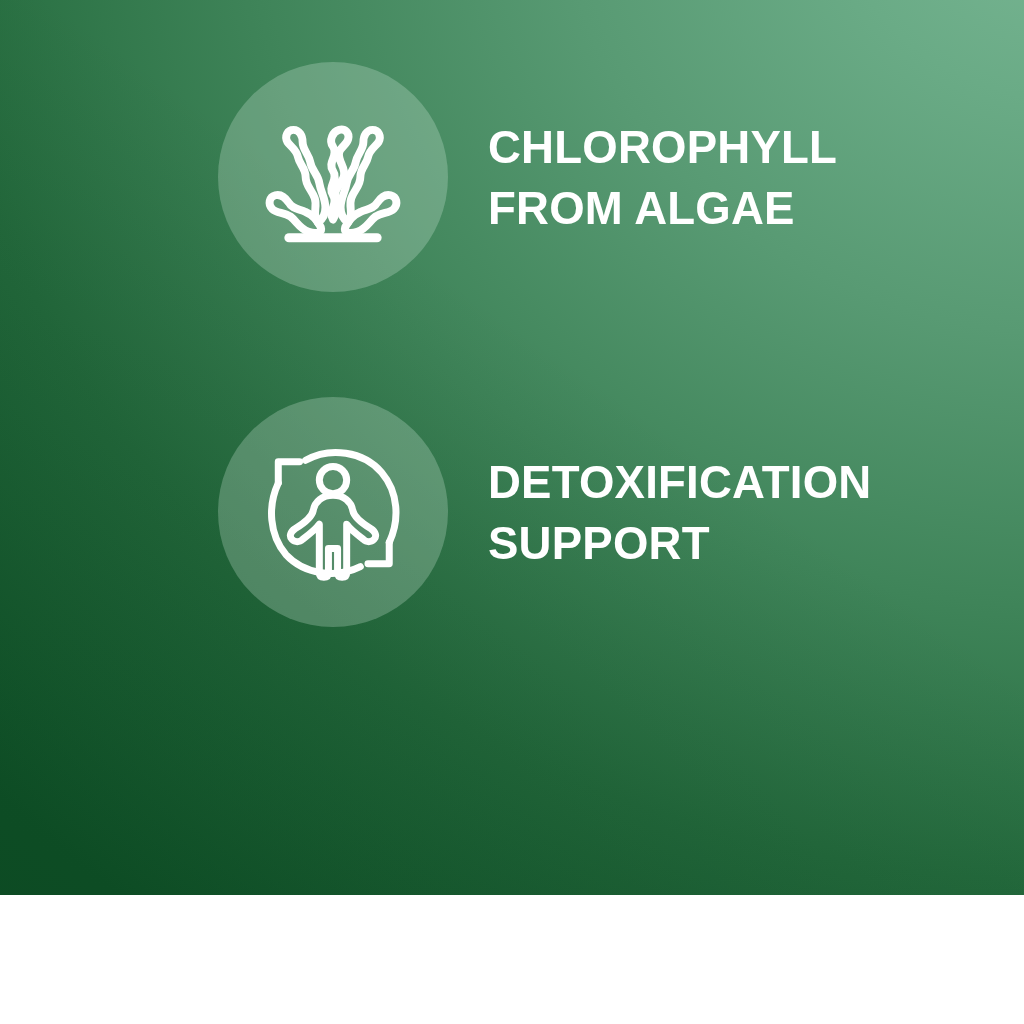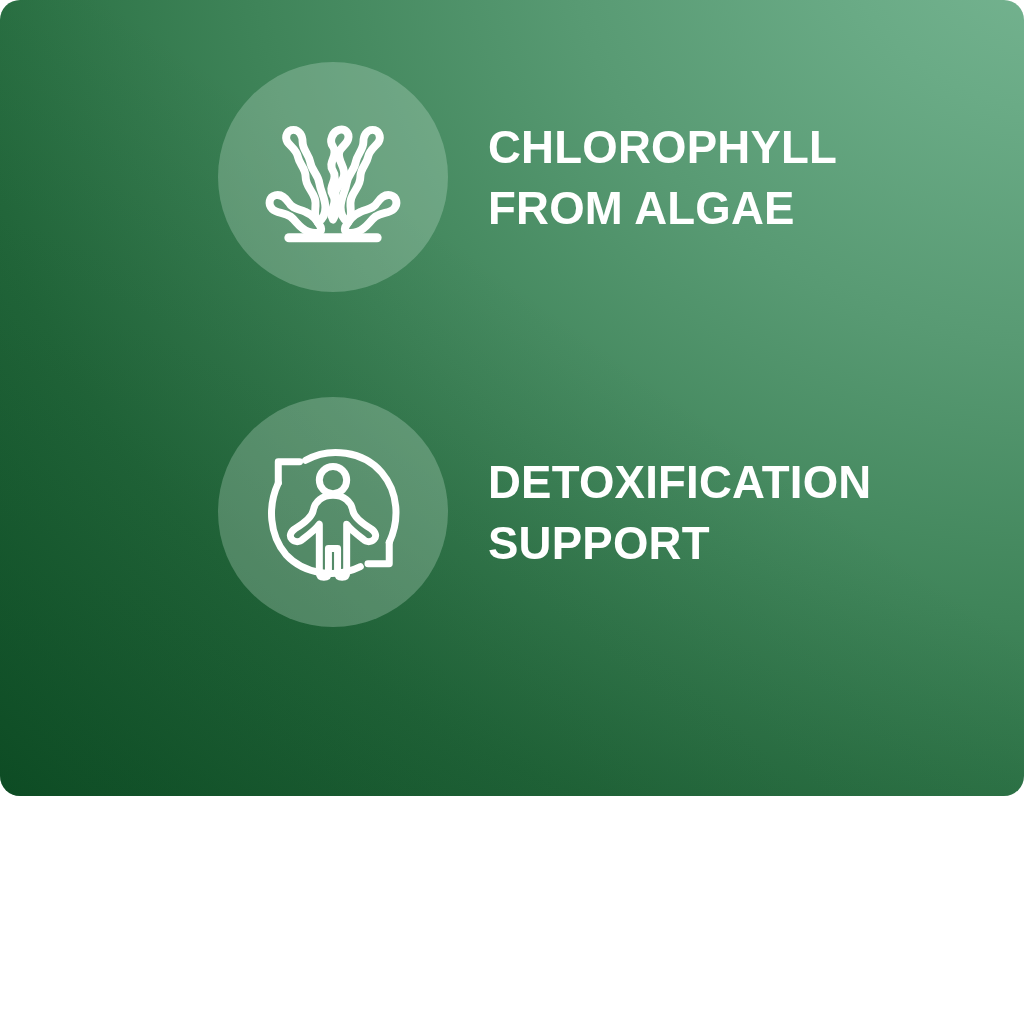--- a/index.html
+++ b/index.html
@@ -9,31 +9,30 @@
   body {
     width: 1024px;
     height: 1024px;
     overflow: hidden;
     font-family: "Liberation Sans", sans-serif;
   }
 
   #poster {
     position: relative;
     width: 1024px;
-    height: 796px;
+    height: 895px;
     background:
       radial-gradient(ellipse 1500px 1300px at 105% -12%,
         #7ab795 0%,
         #6aab86 16%,
         #589a73 34%,
         #3f8459 55%,
         #256c3e 76%,
         #11582b 100%);
     overflow: hidden;
-    border-radius: 20px;
   }
 
   
   #poster::after {
     content: "";
     position: absolute;
     inset: 0;
     background: linear-gradient(215deg,
       rgba(0,0,0,0) 0%,
       rgba(0,0,0,0) 42%,

